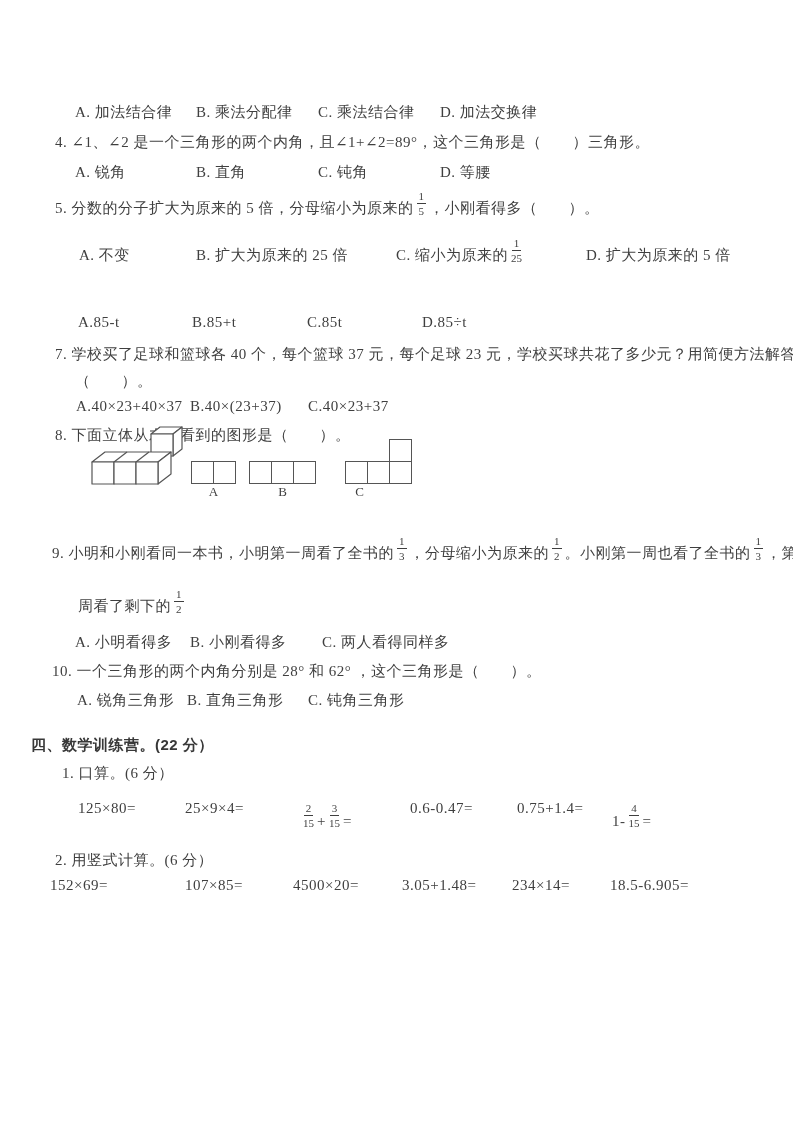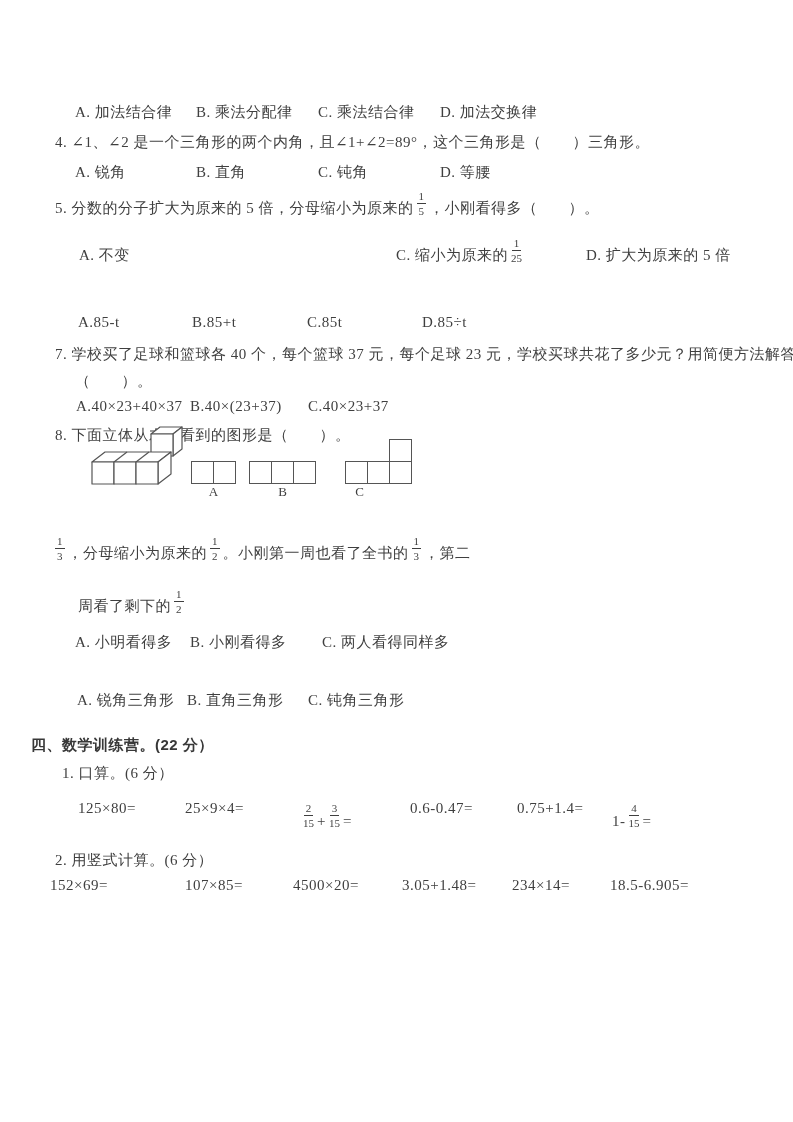--- a/index.html
+++ b/index.html
@@ -38,20 +38,23 @@
   <div class="fline" style="left:55px;top:186px;height:32px">
     <span>5. 分数的分子扩大为原来的 5 倍，分母缩小为原来的</span>
     <span class="frac">
       <span class="num">1</span>
       <span class="den">5</span>
     </span>
     <span>，小刚看得多（　　）。</span>
   </div>
   <div class="fline" style="left:79px;top:231px;height:34px">
       <span>A. 不变</span>
+    </div>
+  <div class="fline" style="left:196px;top:231px;height:34px">
+      <span>B. 扩大为原来的 25 倍</span>
     </div>
   <div class="fline" style="left:396px;top:231px;height:34px">
     <span>C. 缩小为原来的</span>
     <span class="frac">
       <span class="num">1</span>
       <span class="den">25</span>
     </span>
   </div>
   <div class="fline" style="left:586px;top:231px;height:34px">
       <span>D. 扩大为原来的 5 倍</span>
@@ -100,20 +103,21 @@
     <div class="sq" style="left:389px;top:439px"></div>
     <div class="sq" style="left:345px;top:461px"></div>
     <div class="sq" style="left:367px;top:461px"></div>
     <div class="sq" style="left:389px;top:461px"></div>
   </div>
   <div class="figlabel" style="left:191px;width:45px">A</div>
   <div class="figlabel" style="left:249px;width:67px">B</div>
   <div class="figlabel" style="left:326px;width:67px">C</div>
 
   <div class="fline" style="left:52px;top:527px;height:36px">
+    <span>9. 小明和小刚看同一本书，小明第一周看了全书的</span>
     <span class="frac">
         <span class="num">1</span>
         <span class="den">3</span>
       </span>
     <span>，分母缩小为原来的</span>
     <span class="frac">
         <span class="num">1</span>
         <span class="den">2</span>
       </span>
     <span>。小刚第一周也看了全书的</span>
@@ -127,20 +131,21 @@
     <span>周看了剩下的</span>
     <span class="frac">
         <span class="num">1</span>
         <span class="den">2</span>
       </span>
   </div>
   <div class="pos" style="left:75px;top:633px">A. 小明看得多</div>
   <div class="pos" style="left:190px;top:633px">B. 小刚看得多</div>
   <div class="pos" style="left:322px;top:633px">C. 两人看得同样多</div>
 
+  <div class="pos" style="left:52px;top:662px">10. 一个三角形的两个内角分别是 28° 和 62° ，这个三角形是（　　）。</div>
   <div class="pos" style="left:77px;top:691px">A. 锐角三角形</div>
   <div class="pos" style="left:187px;top:691px">B. 直角三角形</div>
   <div class="pos" style="left:308px;top:691px">C. 钝角三角形</div>
 
   <div class="pos heading" style="left:31px;top:736px">四、数学训练营。(22 分）</div>
   <div class="pos" style="left:62px;top:764px">1. 口算。(6 分）</div>
 
   <div class="pos" style="left:78px;top:800px">125×80=</div>
   <div class="pos" style="left:185px;top:800px">25×9×4=</div>
   <div class="fline" style="left:300px;top:786px;height:44px">

